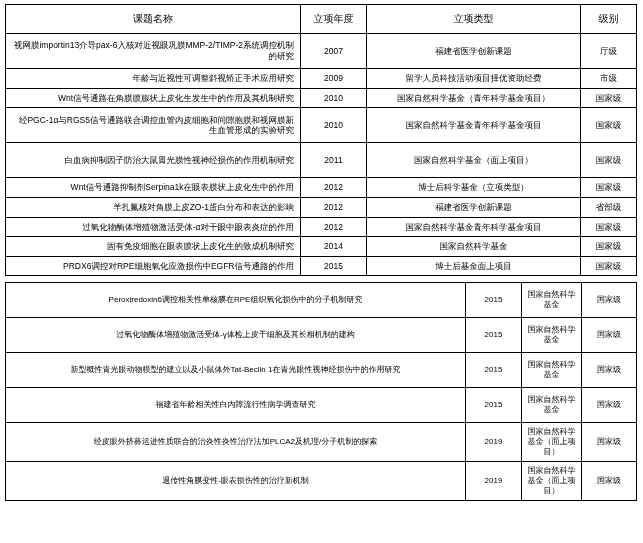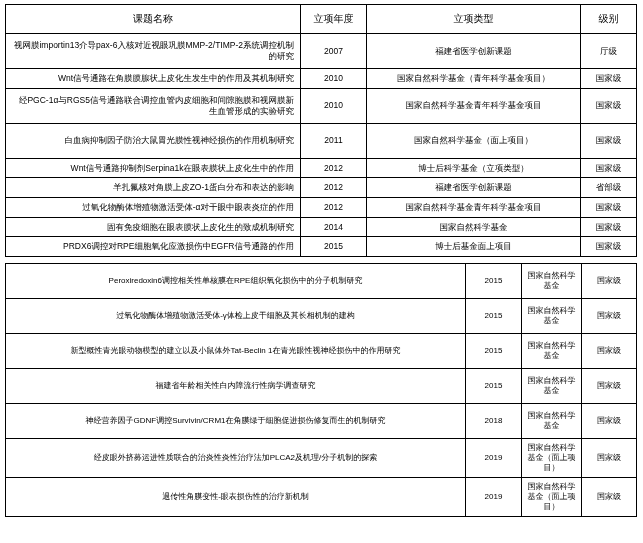--- a/index.html
+++ b/index.html
@@ -100,20 +100,26 @@
       </tr>
     </thead>
     <tbody>
       <tr class="tall">
         <td class="name">视网膜importin13介导pax-6入核对近视眼巩膜MMP-2/TIMP-2系统调控机制的研究</td>
         <td>2007</td>
         <td>福建省医学创新课题</td>
         <td>厅级</td>
       </tr>
       <tr>
+        <td class="name">年龄与近视性可调整斜视矫正手术应用研究</td>
+        <td>2009</td>
+        <td>留学人员科技活动项目择优资助经费</td>
+        <td>市级</td>
+      </tr>
+      <tr>
         <td class="name">Wnt信号通路在角膜膜腺状上皮化生发生中的作用及其机制研究</td>
         <td>2010</td>
         <td>国家自然科学基金（青年科学基金项目）</td>
         <td>国家级</td>
       </tr>
       <tr class="tall">
         <td class="name">经PGC-1α与RGS5信号通路联合调控血管内皮细胞和间隙胞膜和视网膜新生血管形成的实验研究</td>
         <td>2010</td>
         <td>国家自然科学基金青年科学基金项目</td>
         <td>国家级</td>
@@ -183,26 +189,20 @@
         <td>国家自然科学基金</td>
         <td>国家级</td>
       </tr>
       <tr>
         <td class="bname">福建省年龄相关性白内障流行性病学调查研究</td>
         <td>2015</td>
         <td>国家自然科学基金</td>
         <td>国家级</td>
       </tr>
       <tr>
-        <td class="bname">神经营养因子GDNF调控Survivin/CRM1在角膜绿于细胞促进损伤修复而生的机制研究</td>
-        <td>2018</td>
-        <td>国家自然科学基金</td>
-        <td>国家级</td>
-      </tr>
-      <tr>
         <td class="bname">经皮眼外挤募运进性质联合的治炎性炎性治疗法加PLCA2及机理/分子机制的探索</td>
         <td>2019</td>
         <td>国家自然科学基金（面上项目）</td>
         <td>国家级</td>
       </tr>
       <tr>
         <td class="bname">退传性角膜变性-眼表损伤性的治疗新机制</td>
         <td>2019</td>
         <td>国家自然科学基金（面上项目）</td>
         <td>国家级</td>

